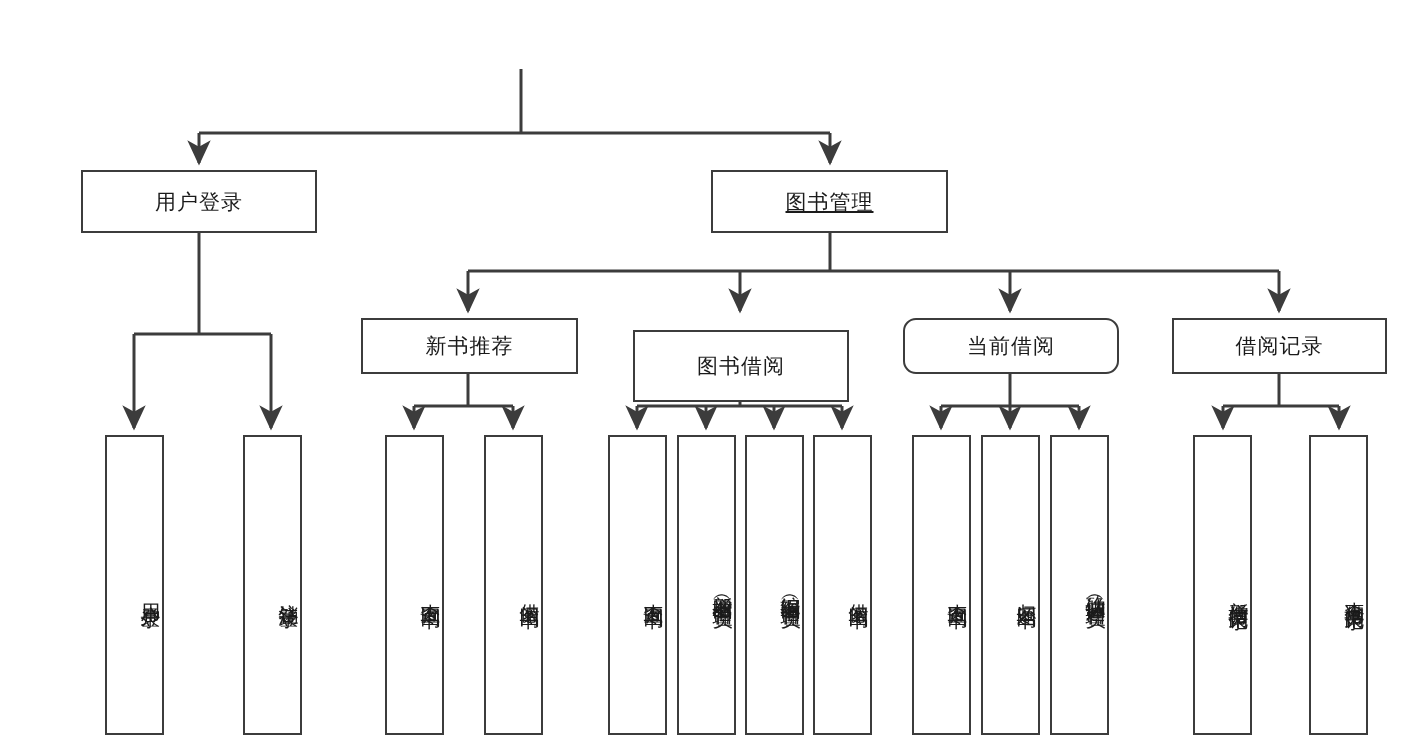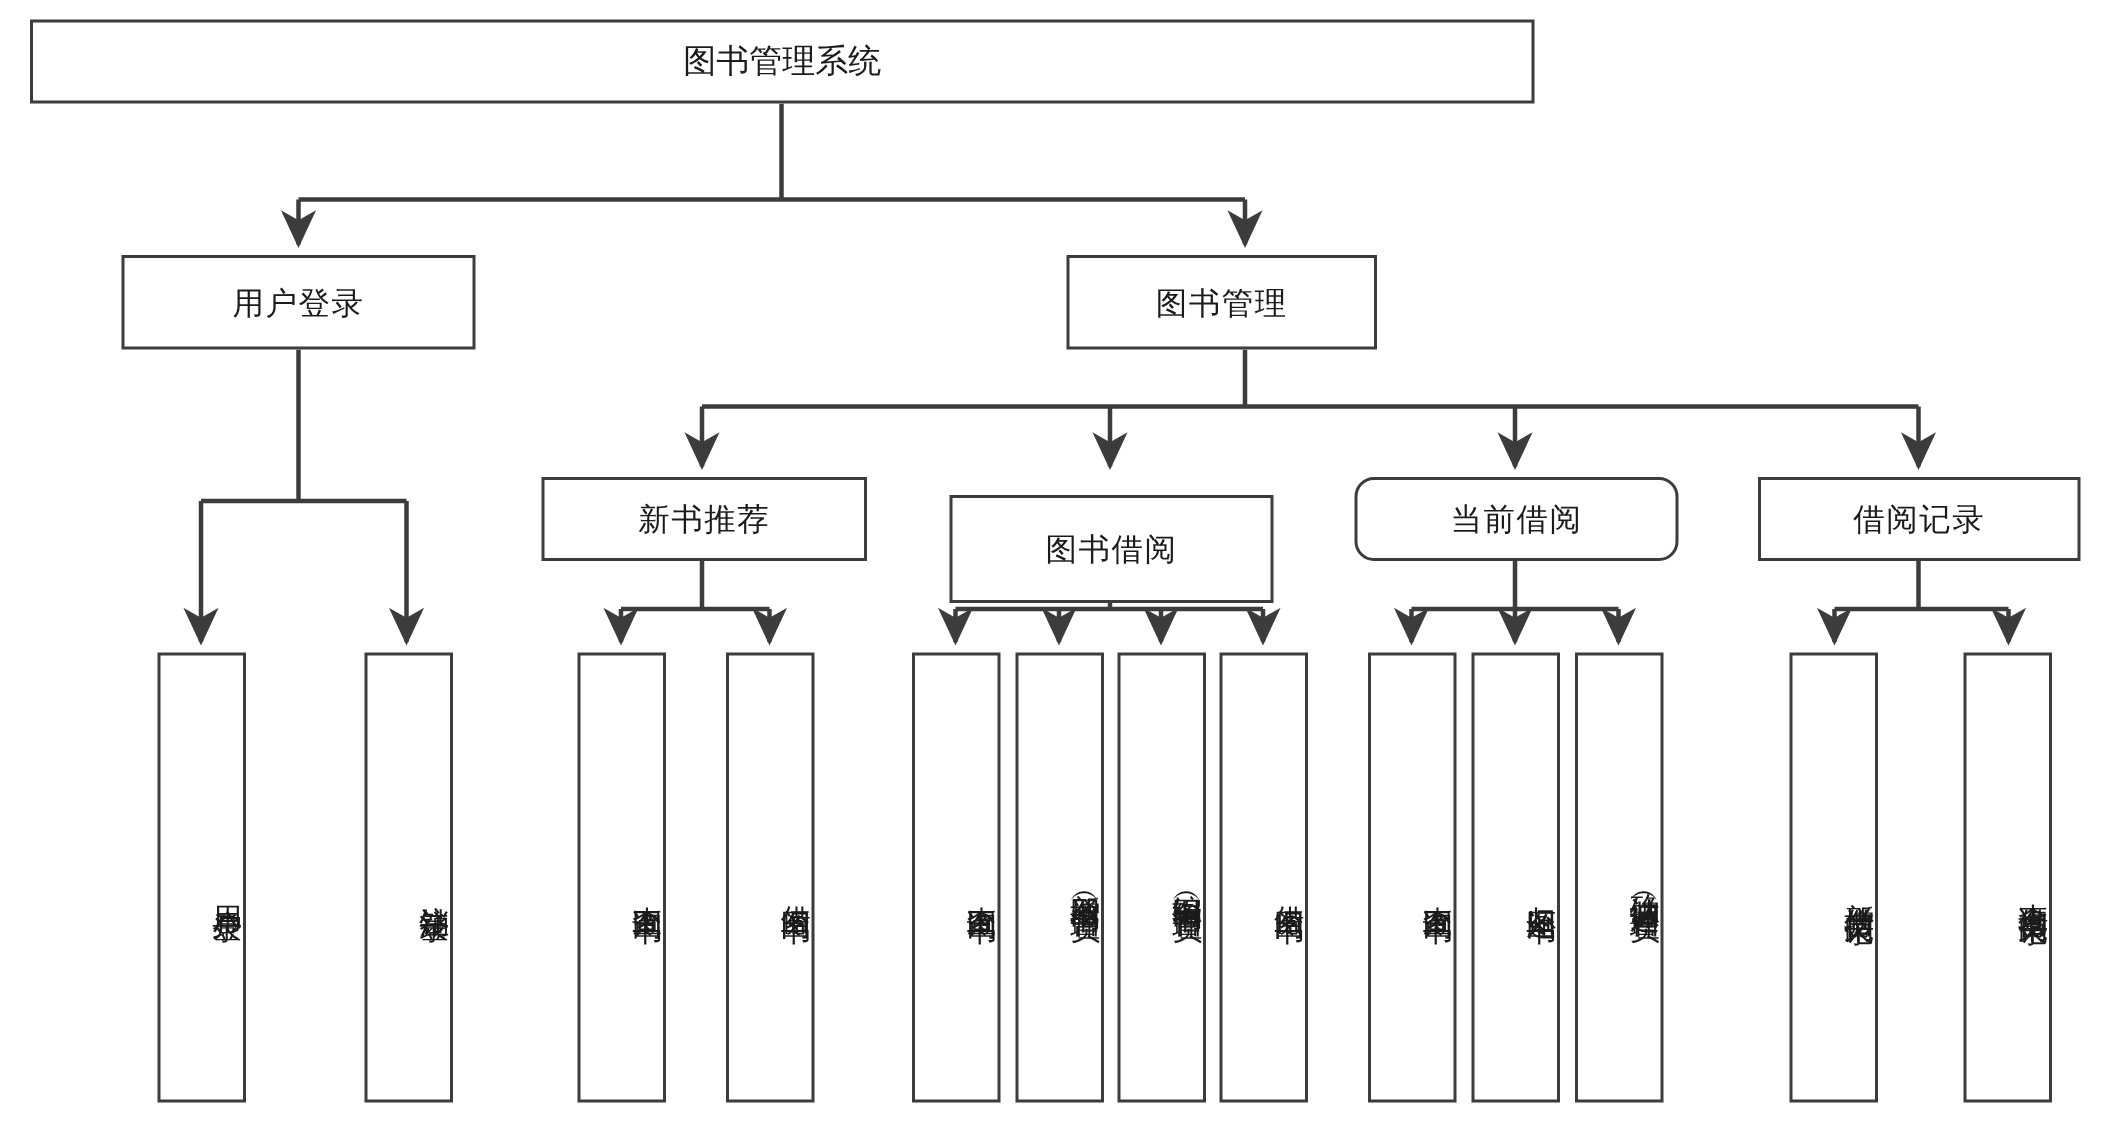--- a/index.html
+++ b/index.html
@@ -113,24 +113,23 @@
       <path d="M1010,406 L1010,428" marker-end="url(#arrow)"></path>
       <path d="M1079,406 L1079,428" marker-end="url(#arrow)"></path>
 
       <path d="M1279,374 L1279,406"></path>
       <path d="M1223,406 L1339,406"></path>
       <path d="M1223,406 L1223,428" marker-end="url(#arrow)"></path>
       <path d="M1339,406 L1339,428" marker-end="url(#arrow)"></path>
     </g>
   </svg>
 
-  <div class="node root" style="left:20px; top:13px; width:1003px; height:56px;">图书管理系统</div>
 
   <div class="node h" style="left:81px; top:170px; width:236px; height:63px;">用户登录</div>
-  <div class="node h" style="left:711px; top:170px; width:207px; height:63px;">图书管理</div>
+  <div class="node h" style="left:711px; top:170px; width:237px; height:63px;text-decoration:underline;">图书管理</div>
 
   <div class="node h" style="left:361px; top:318px; width:217px; height:56px;">新书推荐</div>
   <div class="node h" style="left:633px; top:318px; width:216px; height:72px;margin-top:12px;">图书借阅</div>
   <div class="node h" style="left:903px; top:318px; width:216px; height:56px;border-radius:13px;">当前借阅</div>
   <div class="node h" style="left:1172px; top:318px; width:215px; height:56px;">借阅记录</div>
 
   <div class="node v" style="left:105px; top:435px; width:59px; height:300px;">用户登录</div>
   <div class="node v" style="left:243px; top:435px; width:59px; height:300px;">注销登录</div>
 
   <div class="node v" style="left:385px; top:435px; width:59px; height:300px;">查询图书</div>

